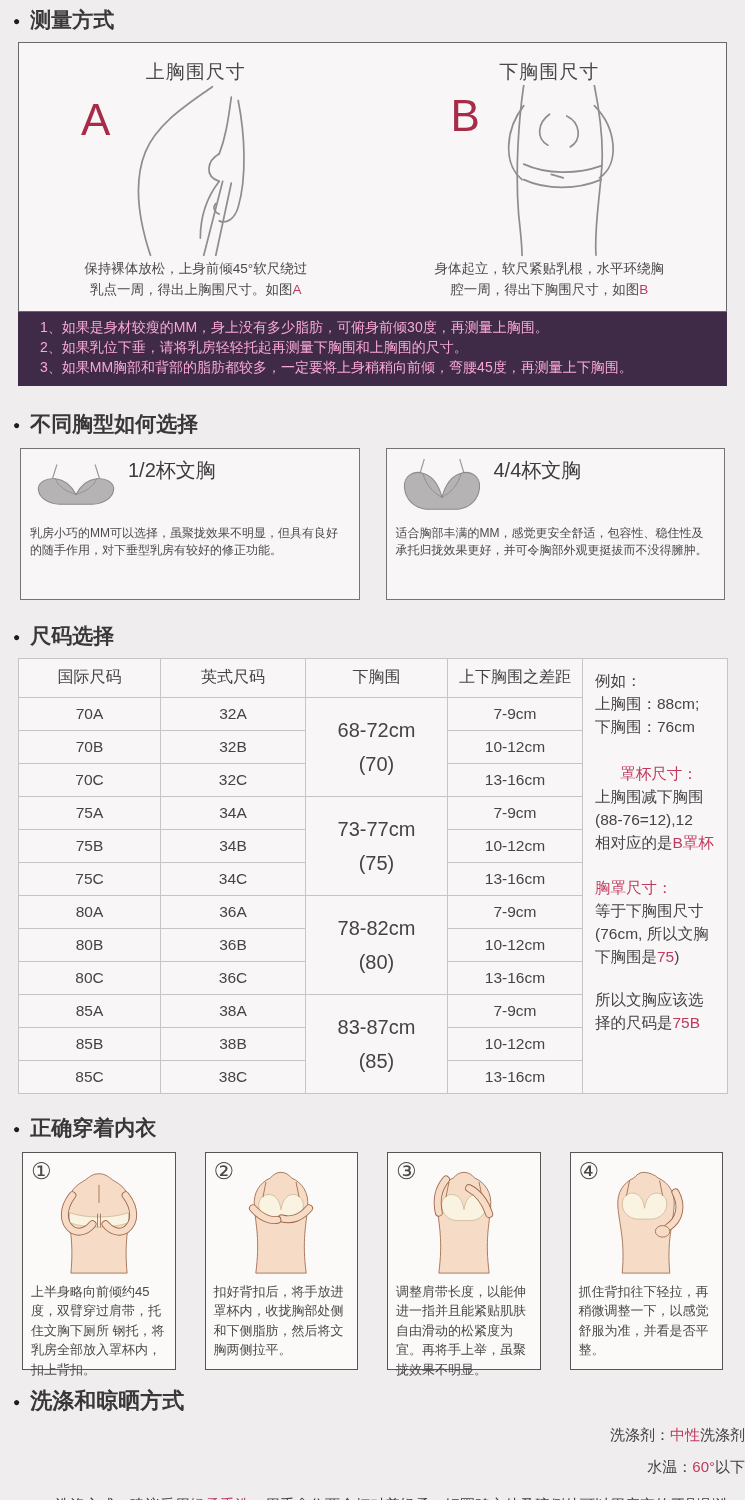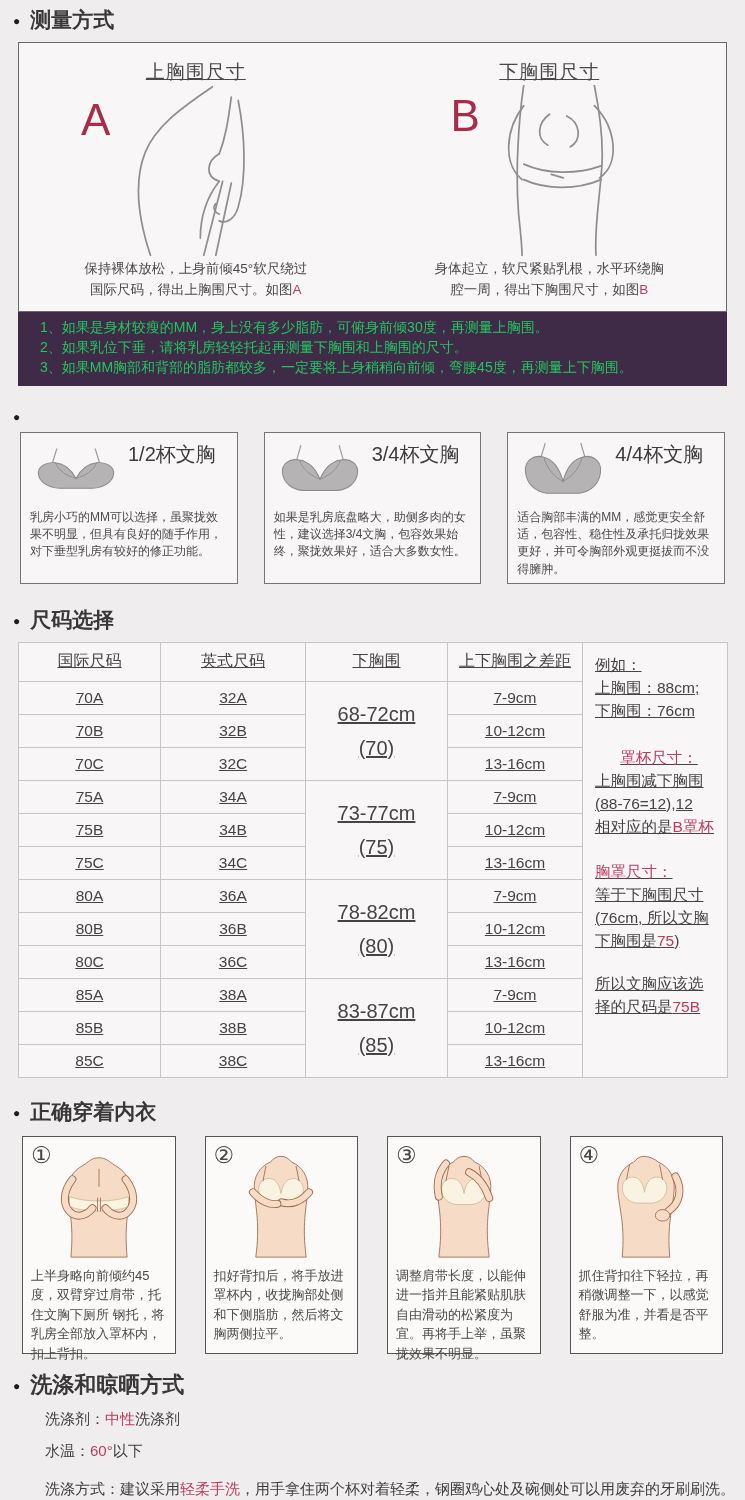--- a/index.html
+++ b/index.html
@@ -14,52 +14,52 @@
     padding-left:13px;font-size:21px;font-weight:bold;color:#393738;
   }
   .bullet{font-size:12px;line-height:1;position:relative;top:1px;color:#1e1c1d;}
 
   
   .measure-box{
     margin:8px 18px 0;height:268px;border:1px solid #6a6869;background:#f8f6f7;
     display:flex;position:relative;
   }
   .measure-half{width:50%;position:relative;}
-  .measure-head{margin-top:16px;text-align:center;font-size:19px;color:#4a4849;letter-spacing:1px;text-decoration:underline;}
+  .measure-head{margin-top:16px;text-align:center;font-size:19px;color:#4a4849;letter-spacing:1px;}
   .big-letter{position:absolute;font-size:44px;color:#a62c4a;font-weight:400;}
   .letter-a{left:62px;top:52px;}
   .letter-b{left:78px;top:48px;}
   .fig{position:absolute;left:50%;transform:translateX(-44%);top:42px;}
   .fig path{stroke:#8f8d8e;stroke-width:2;fill:none;stroke-linecap:round;}
   .measure-caption{
     position:absolute;bottom:10px;width:100%;text-align:center;
     font-size:13.5px;line-height:1.55;color:#4a4849;white-space:pre-line;
   }
   .red{color:#c03a5c;}
   .notes-bar{
-    margin:0 18px;background:#3f2b47;color:#22c55e;
+    margin:0 18px;background:#3f2b47;color:#f9a8d4;
     padding:6px 14px 8px 22px;font-size:14px;line-height:1.42;
   }
   .notes-bar div{white-space:nowrap;}
 
   
   .cards{margin:10px 20px 0;display:flex;gap:26px;}
   .card{flex:1;border:1px solid #757374;background:#f8f6f7;padding:8px 9px 10px;height:132px;}
   .card-top{display:flex;align-items:flex-start;gap:6px;height:60px;}
   .bra-icon{flex:0 0 92px;}
   .bra-icon .cup{fill:#b5b3b4;stroke:#8c8a8b;stroke-width:1.5;}
   .bra-icon .seam{fill:none;stroke:#8c8a8b;stroke-width:1.2;}
   .bra-icon .strap{fill:none;stroke:#9a9899;stroke-width:1.6;}
   .card-label{font-size:20px;color:#3d3b3c;white-space:nowrap;}
   .card-desc{margin-top:8px;font-size:12px;line-height:1.45;color:#4c4a4b;}
 
   
   .size-table{
     margin:8px 18px 0;width:709px;border-collapse:collapse;background:#f8f6f7;
-    font-size:15.5px;color:#454344;table-layout:fixed;text-decoration:underline;
+    font-size:15.5px;color:#454344;table-layout:fixed;
   }
   .size-table th,.size-table td{
     border:1px solid #c6c4c5;text-align:center;font-weight:normal;padding:0;
   }
   .size-table th{height:38px;font-size:16px;}
   .size-table td{height:32px;}
   .range-cell{line-height:1.7;font-size:20px;}
   .example-cell{
     text-align:left !important;vertical-align:top;padding:10px 4px 6px 12px !important;
     font-size:15.5px;line-height:23px;
@@ -75,21 +75,21 @@
   .step-fig{display:block;margin:10px auto 0;}
   .step-fig .skin{fill:#f6dcc6;stroke:#a0684a;stroke-width:1.2;}
   .step-fig .bra{fill:#faf3e2;stroke:#cdbc9c;stroke-width:1.2;}
   .step-fig .armline{fill:none;stroke:#a0684a;stroke-width:11;stroke-linecap:round;}
   .step-fig .armskin{fill:none;stroke:#f6dcc6;stroke-width:8.5;stroke-linecap:round;}
   .step-fig .mark{fill:none;stroke:#a0684a;stroke-width:1.2;stroke-linecap:round;}
   .step-caption{font-size:13px;line-height:1.5;color:#4b494a;margin-top:6px;padding:0 2px;}
 
   
   .wash-lines{margin:8px 0 0 45px;font-size:15px;color:#3f3d3e;}
-  .wash-row{display:flex;margin-bottom:11px;line-height:1.45;}
+  .wash-row{display:flex;margin-bottom:11px;line-height:1.45;justify-content:flex-end;}
   .wash-label{white-space:nowrap;}
   .mt-extra{margin-top:16px;}
 </style>
 </head>
 <body>
 
 <div class="sec-title" style="padding-top:6px;">
   <span class="bullet">●</span>
   <span>测量方式</span>
 </div>
@@ -102,21 +102,21 @@
       <path d="M128,2 C100,22 64,44 50,78 C38,108 40,150 56,198"></path>
       <path d="M150,14 C146,44 143,62 136,80"></path>
       <path d="M136,80 C122,88 118,106 136,112"></path>
       <path d="M136,112 C122,130 114,154 114,178"></path>
       <path d="M158,18 C166,58 168,108 158,142 C154,156 144,162 136,158"></path>
       <path d="M140,112 L118,198"></path>
       <path d="M150,114 L132,198"></path>
       <path d="M136,150 C130,148 128,142 132,138"></path>
     </svg>
     <div class="measure-caption"><span>保持裸体放松，上身前倾45°软尺绕过
-国际尺码，得出上胸围尺寸。如图</span><span class="red">A</span></div>
+乳点一周，得出上胸围尺寸。如图</span><span class="red">A</span></div>
   </div>
   <div class="measure-half">
     <div class="measure-head">下胸围尺寸</div>
     <div class="big-letter letter-b">B</div>
     <svg class="fig" width="210" height="172" viewBox="0 0 220 200">
       <path d="M66,0 C60,40 56,100 60,150 C62,170 64,185 64,198"></path>
       <path d="M148,0 C154,30 160,70 156,105 C153,140 148,170 150,198"></path>
       <path d="M96,34 C82,44 80,62 94,70"></path>
       <path d="M116,36 C132,44 134,64 120,72"></path>
       <path d="M66,92 C92,104 128,104 156,94"></path>
@@ -131,48 +131,36 @@
 </div>
 
 <div class="notes-bar">
   <div>1、如果是身材较瘦的MM，身上没有多少脂肪，可俯身前倾30度，再测量上胸围。</div>
   <div>2、如果乳位下垂，请将乳房轻轻托起再测量下胸围和上胸围的尺寸。</div>
   <div>3、如果MM胸部和背部的脂肪都较多，一定要将上身稍稍向前倾，弯腰45度，再测量上下胸围。</div>
 </div>
 
 <div class="sec-title" style="margin-top:24px;">
   <span class="bullet">●</span>
+  <span>不同胸型如何选择</span>
 </div>
 
 <div class="cards">
   <div class="card">
     <div class="card-top">
       <svg class="bra-icon" width="92" height="58" viewBox="0 0 130 78" style="transform:scaleY(.92);">
         <path class="strap" d="M30,34 L38,6"></path>
           <path class="strap" d="M100,34 L92,6"></path>
         <path class="cup" d="M12,46 C10,34 22,26 36,28 C52,30 60,42 65,52 C70,42 78,30 94,28 C108,26 120,34 118,46 C116,58 104,66 88,67 L42,67 C26,66 14,58 12,46 Z"></path>
         <path class="seam" d="M36,28 C40,40 52,48 65,52"></path>
           <path class="seam" d="M94,28 C90,40 78,48 65,52"></path>
       </svg>
       <span class="card-label">1/2杯文胸</span>
     </div>
     <div class="card-desc">乳房小巧的MM可以选择，虽聚拢效果不明显，但具有良好的随手作用，对下垂型乳房有较好的修正功能。</div>
-  </div>
-  <div class="card">
-    <div class="card-top">
-      <svg class="bra-icon" width="92" height="58" viewBox="0 0 130 78">
-        <path class="strap" d="M30,32 L38,4"></path>
-          <path class="strap" d="M100,32 L92,4"></path>
-        <path class="cup" d="M12,44 C10,30 22,22 36,25 C52,28 60,40 65,52 C70,40 78,28 94,25 C108,22 120,30 118,44 C116,58 104,67 88,68 L42,68 C26,67 14,58 12,44 Z"></path>
-        <path class="seam" d="M36,25 C40,38 52,47 65,52"></path>
-          <path class="seam" d="M94,25 C90,38 78,47 65,52"></path>
-      </svg>
-      <span class="card-label">3/4杯文胸</span>
-    </div>
-    <div class="card-desc">如果是乳房底盘略大，助侧多肉的女性，建议选择3/4文胸，包容效果始终，聚拢效果好，适合大多数女性。</div>
   </div>
   <div class="card">
     <div class="card-top">
       <svg class="bra-icon" width="92" height="58" viewBox="0 0 130 78" style="transform:scaleY(1.06);">
         <path class="strap" d="M32,28 L40,3"></path>
           <path class="strap" d="M98,28 L90,3"></path>
         <path class="cup" d="M12,42 C10,26 24,18 38,22 C54,26 61,40 65,54 C69,40 76,26 92,22 C106,18 120,26 118,42 C116,58 104,68 88,70 L42,70 C26,68 14,58 12,42 Z"></path>
         <path class="seam" d="M38,22 C42,38 54,49 65,54"></path>
           <path class="seam" d="M92,22 C88,38 76,49 65,54"></path>
       </svg>

